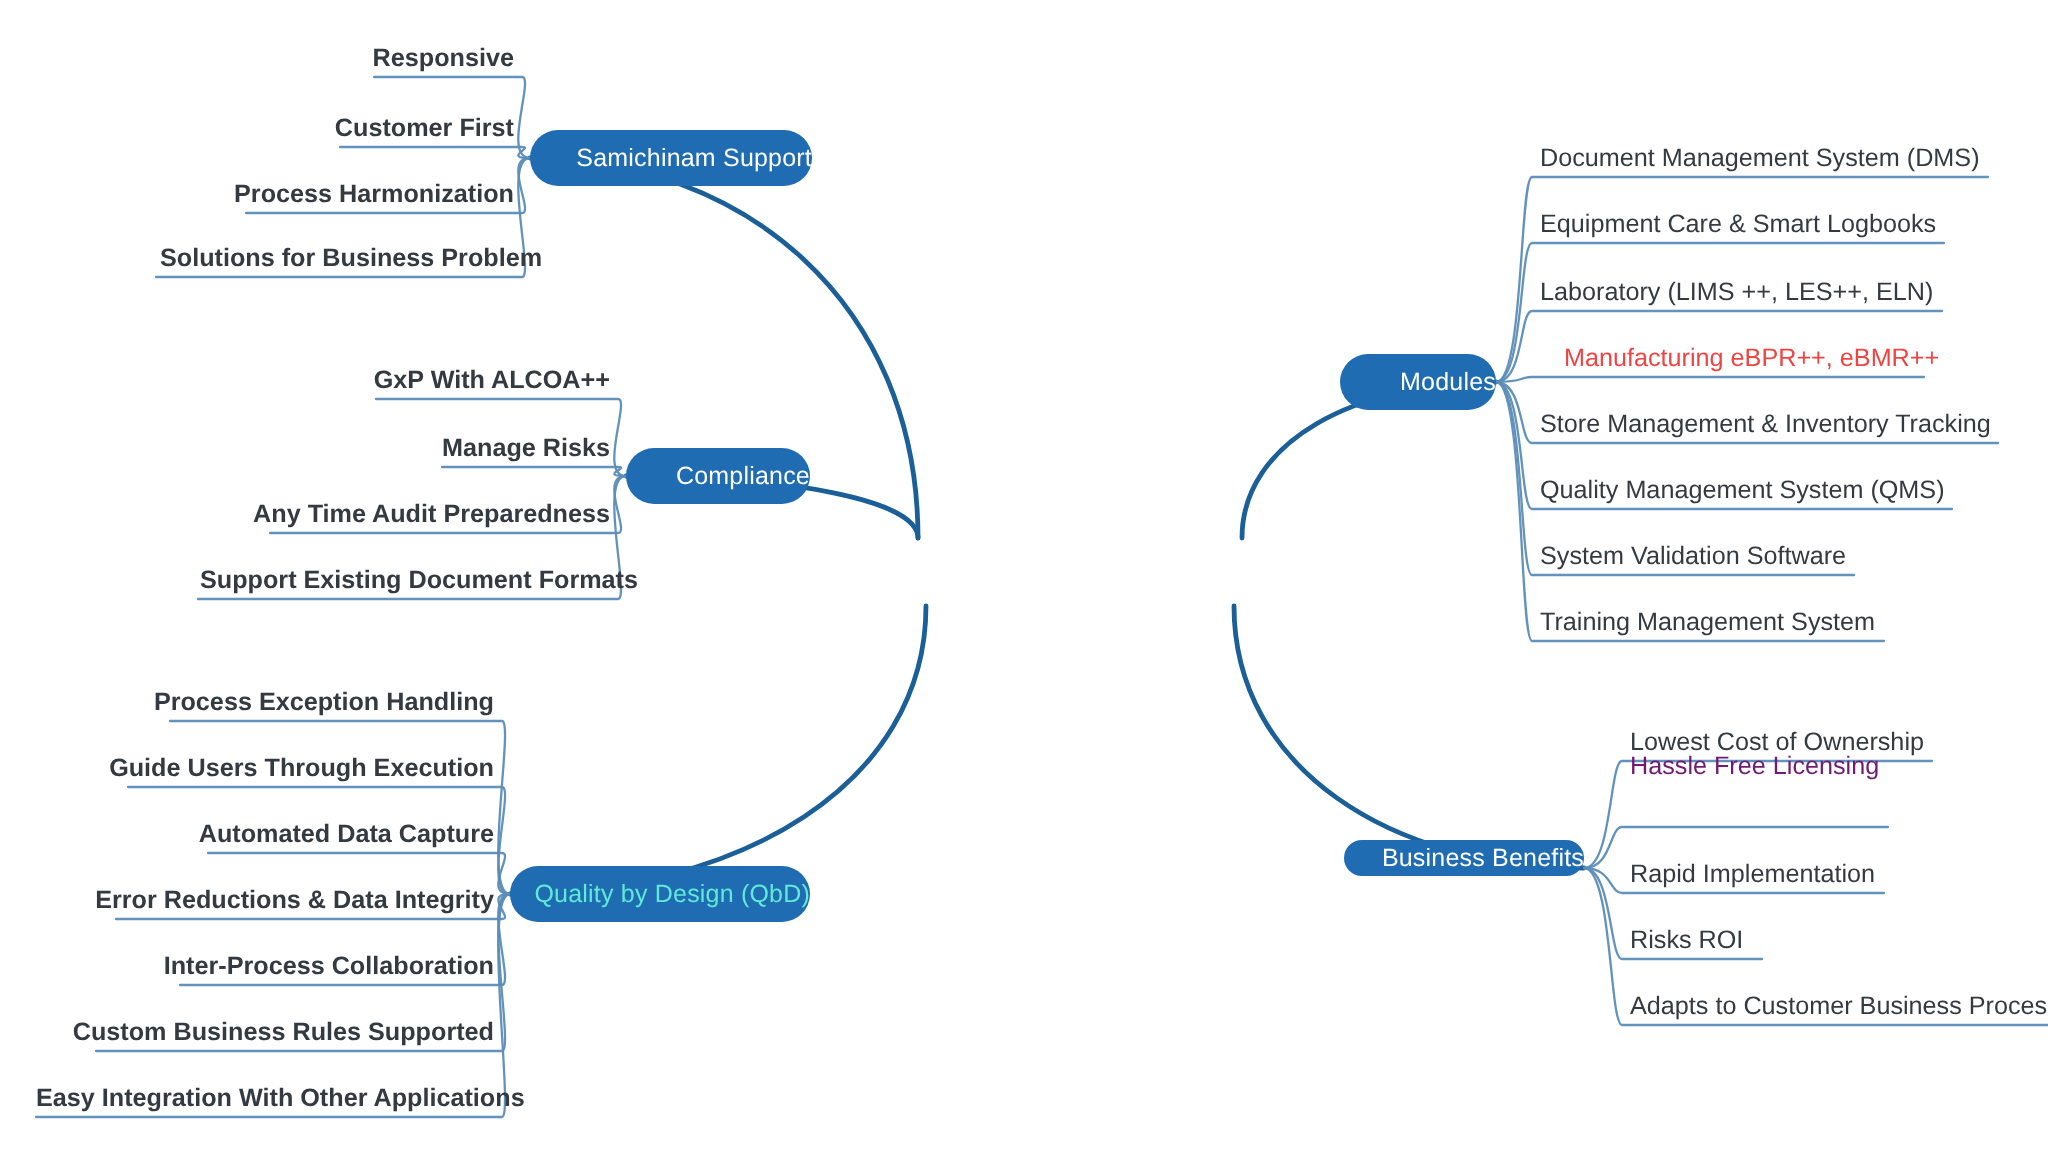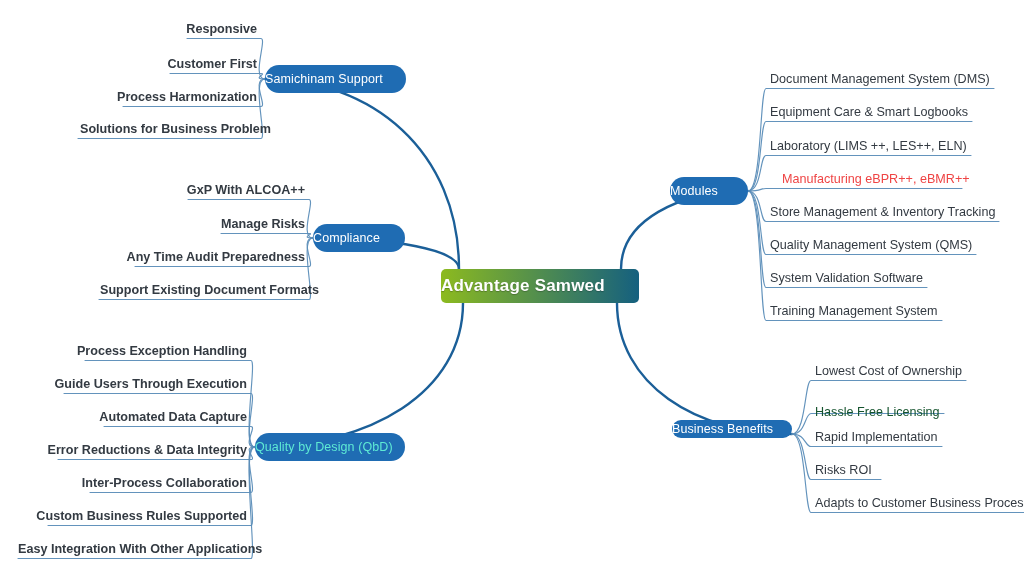--- a/index.html
+++ b/index.html
@@ -21,21 +21,21 @@
     position: absolute;
     top: 0; left: 0;
     width: 1024px; height: 576px;
     pointer-events: none;
   }
   .node {
     position: absolute;
     box-sizing: border-box;
     display: flex;
     align-items: center;
-    justify-content: flex-start;
+    justify-content: flex-end;
     color: #ffffff;
     white-space: nowrap;
   }
   .central-node {
     border-radius: 5px;
     font-size: 17px;
     font-weight: bold;
     letter-spacing: 0.2px;
     text-shadow: 0 1px 1px rgba(0,0,0,0.25);
   }
@@ -91,23 +91,20 @@
       <path d="M 748 191 C 762 191, 759.7 287.5, 766 287.5 L 927 287.5" fill="none" stroke="#5b8db8" stroke-width="1.15" stroke-linecap="round" opacity="0.95"></path>
       <path d="M 748 191 C 762 191, 759.7 320.5, 766 320.5 L 942 320.5" fill="none" stroke="#5b8db8" stroke-width="1.15" stroke-linecap="round" opacity="0.95"></path>
       <path d="M 617 303 C 617 384.22, 695.75 434, 792 434" fill="none" stroke="#1b5f98" stroke-width="2.4" stroke-linecap="round"></path>
       <path d="M 792 434 C 806 434, 804.7 380.5, 811 380.5 L 966 380.5" fill="none" stroke="#5b8db8" stroke-width="1.15" stroke-linecap="round" opacity="0.95"></path>
       <path d="M 792 434 C 806 434, 804.7 413.5, 811 413.5 L 944 413.5" fill="none" stroke="#5b8db8" stroke-width="1.15" stroke-linecap="round" opacity="0.95"></path>
       <path d="M 792 434 C 806 434, 804.7 446.5, 811 446.5 L 942 446.5" fill="none" stroke="#5b8db8" stroke-width="1.15" stroke-linecap="round" opacity="0.95"></path>
       <path d="M 792 434 C 806 434, 804.7 479.5, 811 479.5 L 881 479.5" fill="none" stroke="#5b8db8" stroke-width="1.15" stroke-linecap="round" opacity="0.95"></path>
       <path d="M 792 434 C 806 434, 804.7 512.5, 811 512.5 L 1047 512.5" fill="none" stroke="#5b8db8" stroke-width="1.15" stroke-linecap="round" opacity="0.95"></path>
     </svg>
 
-  <div class="node central-node" id="central-node" style="left: 441px; top: 269px; width: 198px; height: 34px; background: linear-gradient(90deg, rgb(140, 186, 31) 0%, rgb(21, 96, 127) 100%); color: rgb(255, 255, 255);">
-    <span>Advantage Samwed</span>
-  </div>
 
   <div id="nodes-layer">
       <div class="node branch-node" style="left: 265px; top: 65px; width: 141px; height: 28px; background: rgb(31, 108, 179); color: rgb(255, 255, 255);">
         <span>Samichinam Support</span>
       </div>
       <div class="leaf leaf-left" style="top: 22px; left: 80px; width: 177px; color: rgb(51, 58, 66);">Responsive</div>
       <div class="leaf leaf-left" style="top: 57px; left: 80px; width: 177px; color: rgb(51, 58, 66);">Customer First</div>
       <div class="leaf leaf-left" style="top: 90px; left: 80px; width: 177px; color: rgb(51, 58, 66);">Process Harmonization</div>
       <div class="leaf leaf-left" style="top: 122px; left: 80px; width: 177px; color: rgb(51, 58, 66);">Solutions for Business Problem</div>
       <div class="node branch-node" style="left: 313px; top: 224px; width: 92px; height: 28px; background: rgb(31, 108, 179); color: rgb(255, 255, 255);">
@@ -135,19 +132,19 @@
       <div class="leaf leaf-right" style="top: 139px; left: 770px; color: rgb(51, 58, 66);">Laboratory (LIMS ++, LES++, ELN)</div>
       <div class="leaf leaf-right" style="top: 172px; left: 782px; color: #ef4444;">Manufacturing eBPR++, eBMR++</div>
       <div class="leaf leaf-right" style="top: 205px; left: 770px; color: rgb(51, 58, 66);">Store Management &amp; Inventory Tracking</div>
       <div class="leaf leaf-right" style="top: 238px; left: 770px; color: rgb(51, 58, 66);">Quality Management System (QMS)</div>
       <div class="leaf leaf-right" style="top: 271px; left: 770px; color: rgb(51, 58, 66);">System Validation Software</div>
       <div class="leaf leaf-right" style="top: 304px; left: 770px; color: rgb(51, 58, 66);">Training Management System</div>
       <div class="node branch-node" style="left: 672px; top: 420px; width: 120px; height: 18px; background: rgb(31, 108, 179); color: rgb(255, 255, 255);">
         <span>Business Benefits</span>
       </div>
       <div class="leaf leaf-right" style="top: 364px; left: 815px; color: rgb(51, 58, 66);">Lowest Cost of Ownership</div>
-      <div class="leaf leaf-right" style="top: 405px; left: 815px; color: #14532d;">Hassle Free Licensing</div>
+      <div class="leaf leaf-right" style="top: 376px; left: 815px; color: #701a75;">Hassle Free Licensing</div>
       <div class="leaf leaf-right" style="top: 430px; left: 815px; color: rgb(51, 58, 66);">Rapid Implementation</div>
       <div class="leaf leaf-right" style="top: 463px; left: 815px; color: rgb(51, 58, 66);">Risks ROI</div>
       <div class="leaf leaf-right" style="top: 496px; left: 815px; color: rgb(51, 58, 66);">Adapts to Customer Business Processes</div>
     </div>
 
 </div>
 
 </body></html>

